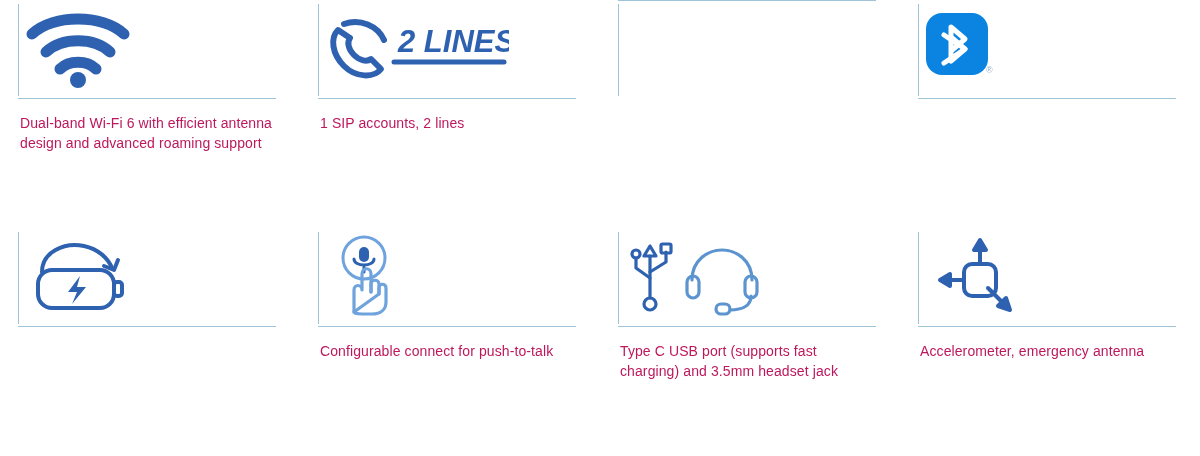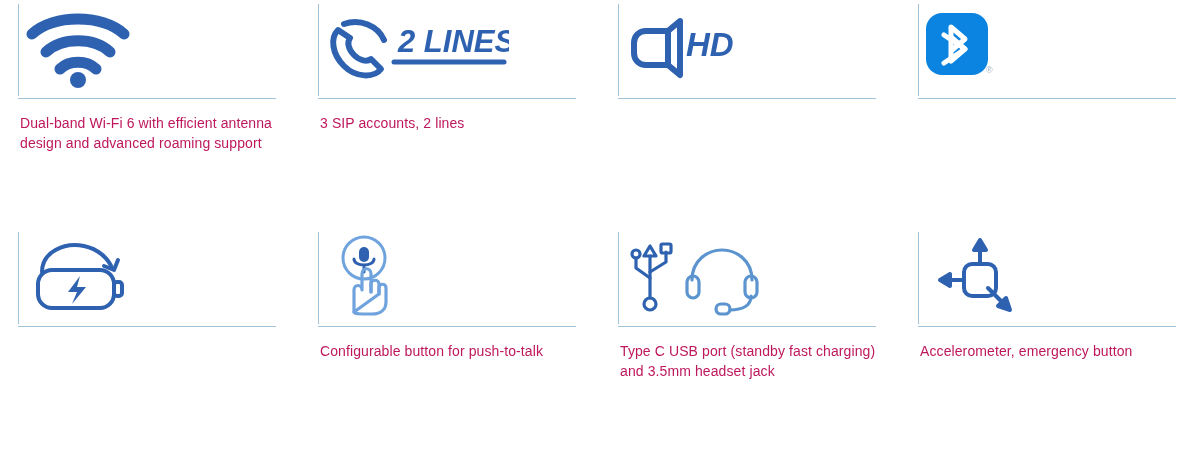--- a/index.html
+++ b/index.html
@@ -97,38 +97,27 @@
             <path d="M14 16 C6 24, 8 40, 20 52 C32 64, 50 64, 57 55 L47 45 C43 48, 36 47, 30 41 C24 35, 23 28, 26 24 Z"></path>
             <path d="M20 10 C36 4, 54 12, 60 26"></path>
           </g>
           <g fill="#2e62b0" font-family="Liberation Sans, sans-serif" font-size="31" font-weight="bold" font-style="italic">
             <text x="74" y="38">2 LINES</text>
           </g>
           <line x1="70" y1="48" x2="180" y2="48" stroke="#2e62b0" stroke-width="5" stroke-linecap="round"></line>
         </svg>
       </div>
       <div class="rule"></div>
-      <div class="caption">3 SIP accounts, 2 lines</div>
-    </div>
-  </div>
-
-  <div class="cell">
-    <div class="cell-inner">
-      <div class="v-left"></div>
-      <div class="icon-area">
-        <svg class="icon-svg" width="135" height="72" viewBox="0 0 135 72" aria-hidden="true">
-          <g fill="none" stroke="#2e62b0" stroke-width="6" stroke-linejoin="round" stroke-linecap="round">
-            <path d="M44 18 L22 18 C15 18, 10 23, 10 30 L10 40 C10 47, 15 52, 22 52 L44 52 L44 18 Z"></path>
-            <path d="M44 18 L44 52 L56 62 L56 8 Z"></path>
-          </g>
-          <g fill="#2e62b0" font-family="Liberation Sans, sans-serif" font-size="33" font-weight="bold" font-style="italic">
-            <text x="62" y="43">HD</text>
-          </g>
-        </svg>
-      </div>
+      <div class="caption">1 SIP accounts, 2 lines</div>
+    </div>
+  </div>
+
+  <div class="cell">
+    <div class="cell-inner">
+      <div class="v-left"></div>
       <div class="rule"></div>
     </div>
   </div>
 
   <div class="cell">
     <div class="cell-inner">
       <div class="v-left"></div>
       <div class="icon-area">
         <svg class="icon-svg" width="76" height="76" viewBox="0 0 76 76" aria-hidden="true">
           <rect x="2" y="2" width="62" height="62" rx="16" fill="#0a84e0"></rect>
@@ -169,21 +158,21 @@
           <path d="M30 25 C30 33, 50 33, 50 25" fill="none" stroke="#2e62b0" stroke-width="3" stroke-linecap="round"></path>
           <line x1="40" y1="33" x2="40" y2="38" stroke="#2e62b0" stroke-width="3" stroke-linecap="round"></line>
           <g fill="none" stroke="#6fa3dd" stroke-width="3.2" stroke-linecap="round" stroke-linejoin="round">
             <path d="M30 78 L30 56 C30 50, 38 50, 38 56 L38 40 C38 33, 47 33, 47 40 L47 58"></path>
             <path d="M47 58 L47 50 C47 45, 55 45, 55 50 L55 60"></path>
             <path d="M55 60 L55 54 C55 49, 62 49, 62 54 L62 68 C62 76, 56 80, 48 80 L38 80 C33 80, 30 79, 30 78 Z"></path>
           </g>
         </svg>
       </div>
       <div class="rule"></div>
-      <div class="caption">Configurable button for push-to-talk</div>
+      <div class="caption">Configurable connect for push-to-talk</div>
     </div>
   </div>
 
   <div class="cell">
     <div class="cell-inner">
       <div class="v-left"></div>
       <div class="icon-area">
         <svg class="icon-svg" width="145" height="86" viewBox="0 0 145 86" aria-hidden="true">
           <g fill="none" stroke="#2e62b0" stroke-width="3.2" stroke-linecap="round" stroke-linejoin="round">
             <path d="M26 12 L20 22 L32 22 Z"></path>
@@ -197,38 +186,38 @@
           <g fill="none" stroke="#5c94cf" stroke-width="3.2" stroke-linecap="round" stroke-linejoin="round">
             <path d="M68 46 C68 26, 84 16, 98 16 C112 16, 128 26, 128 46"></path>
             <rect x="63" y="42" width="12" height="22" rx="6"></rect>
             <rect x="121" y="42" width="12" height="22" rx="6"></rect>
             <path d="M127 62 C127 72, 118 76, 106 76"></path>
             <rect x="92" y="70" width="14" height="10" rx="5"></rect>
           </g>
         </svg>
       </div>
       <div class="rule"></div>
-      <div class="caption">Type C USB port (standby fast charging) and 3.5mm headset jack</div>
+      <div class="caption">Type C USB port (supports fast charging) and 3.5mm headset jack</div>
     </div>
   </div>
 
   <div class="cell">
     <div class="cell-inner">
       <div class="v-left"></div>
       <div class="icon-area">
         <svg class="icon-svg" width="100" height="86" viewBox="0 0 100 86" aria-hidden="true">
           <rect x="40" y="30" width="32" height="32" rx="8" fill="none" stroke="#2e62b0" stroke-width="4"></rect>
           <g stroke="#2e62b0" stroke-width="4" fill="#2e62b0" stroke-linecap="round" stroke-linejoin="round">
             <line x1="56" y1="30" x2="56" y2="12"></line>
             <path d="M56 6 L50 16 L62 16 Z"></path>
             <line x1="40" y1="46" x2="22" y2="46"></line>
             <path d="M16 46 L26 40 L26 52 Z"></path>
             <line x1="64" y1="54" x2="80" y2="70"></line>
             <path d="M86 76 L74 72 L82 64 Z"></path>
           </g>
         </svg>
       </div>
       <div class="rule"></div>
-      <div class="caption">Accelerometer, emergency button</div>
+      <div class="caption">Accelerometer, emergency antenna</div>
     </div>
   </div>
 
 </div>
 
 </body></html>

